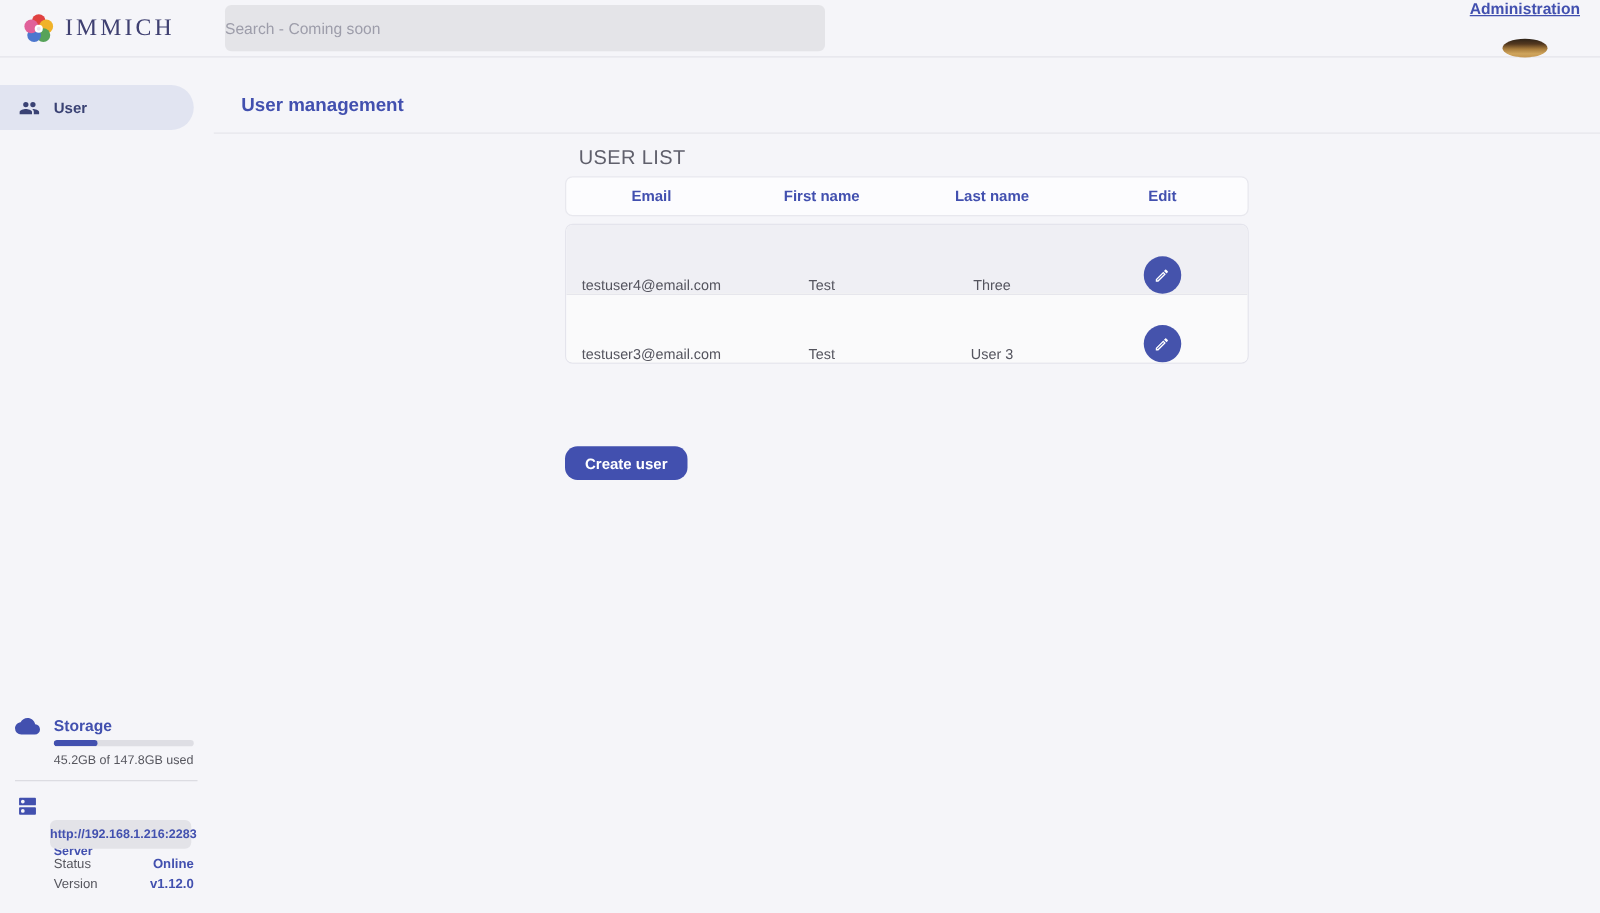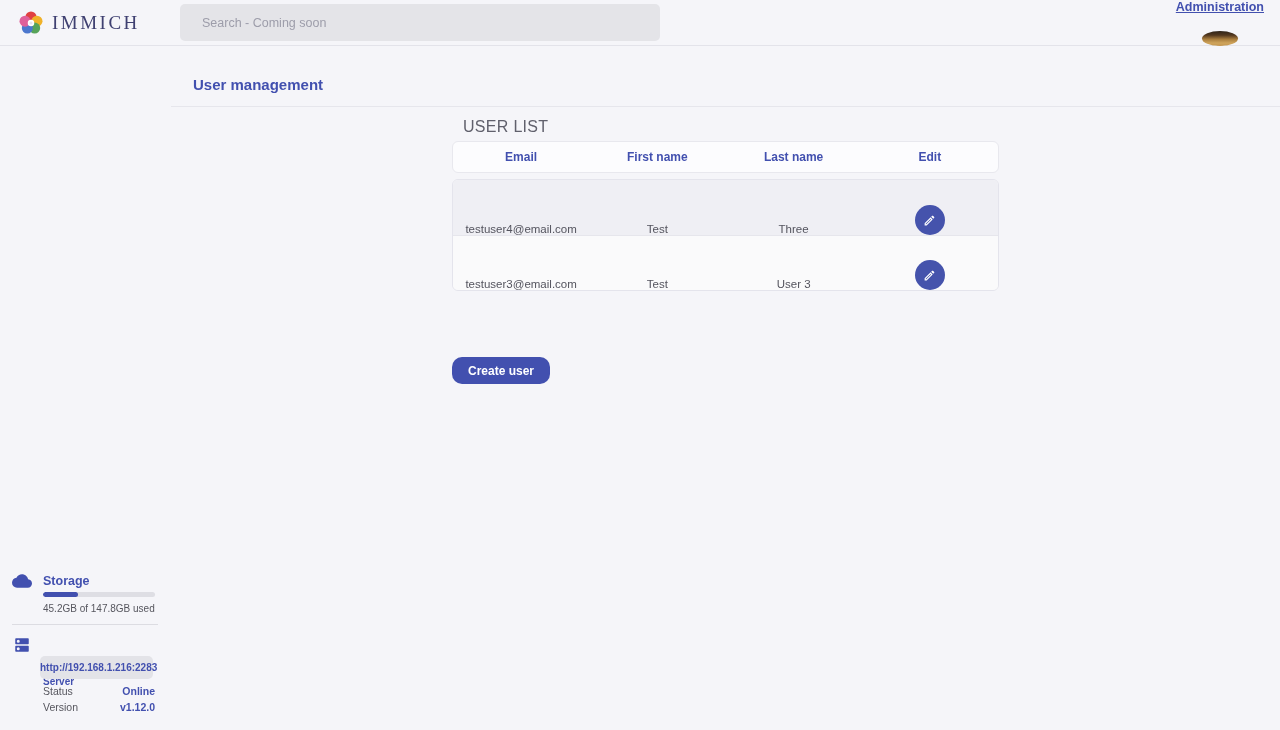--- a/index.html
+++ b/index.html
@@ -10,21 +10,21 @@
   }
   *{margin:0;padding:0;box-sizing:border-box;}
   html,body{width:1280px;height:730px;}
   body{font-family:"Liberation Sans",sans-serif;background:var(--page-bg);overflow:hidden;}
   .page{position:relative;width:1280px;height:664px;background:var(--page-bg);}
 
   
   .navbar{position:absolute;top:0;left:0;width:1280px;height:46px;border-bottom:1px solid #e3e3ea;background:var(--page-bg);z-index:5;}
   .logo{position:absolute;left:18px;top:0;height:46px;display:flex;align-items:center;gap:8px;cursor:pointer;}
   .logo-word{font-family:"Liberation Serif",serif;font-size:19px;letter-spacing:2.5px;color:#3f4071;font-weight:500;}
-  .search-input{position:absolute;left:180px;top:4px;width:480px;height:37px;background:#e4e4e8;border:none;border-radius:5px;padding-left:22px;font-size:12.5px;color:#6d6d7a;font-family:"Liberation Sans",sans-serif;outline:none;}
+  .search-input{position:absolute;left:180px;top:4px;width:480px;height:37px;background:#e4e4e8;border:none;border-radius:5px;font-size:12.5px;color:#6d6d7a;font-family:"Liberation Sans",sans-serif;outline:none;}
   .search-input::placeholder{color:#9d9daa;}
   .nav-right{position:absolute;right:16px;top:0;height:46px;display:flex;align-items:center;gap:17px;flex-direction:column;}
   .admin-link{font-size:12.5px;font-weight:700;color:var(--accent);text-decoration:underline;cursor:pointer;}
   .avatar{width:36px;height:36px;border-radius:50%;background:linear-gradient(180deg,#2e2318 0%,#53381f 28%,#a87c3c 55%,#cfa45c 80%,#c49650 100%);position:relative;overflow:hidden;cursor:pointer;}
   .avatar svg{position:absolute;left:4px;top:13px;}
 
   
   .sidebar-item{position:absolute;left:0;top:68px;width:155px;height:36px;background:#e1e4f1;border-radius:0 18px 18px 0;display:flex;align-items:center;cursor:pointer;}
   .sidebar-item .icon{margin-left:15px;display:flex;color:#3a4274;}
   .sidebar-item .label{margin-left:11px;font-size:12px;font-weight:600;color:#3a4274;}
@@ -88,20 +88,28 @@
       <div class="avatar">
         <svg width="28" height="12" viewBox="0 0 28 12">
           <ellipse cx="8" cy="6" rx="5.5" ry="4" fill="rgba(255,255,255,0.18)" stroke="#d9d2bc" stroke-width="1.4"></ellipse>
           <ellipse cx="20" cy="6" rx="5.5" ry="4" fill="rgba(255,255,255,0.18)" stroke="#d9d2bc" stroke-width="1.4"></ellipse>
           <path d="M13.5 5 L14.5 5" stroke="#d9d2bc" stroke-width="1.4"></path>
         </svg>
       </div>
     </div>
   </div>
 
+  <div class="sidebar-item">
+    <span class="icon">
+      <svg width="17" height="17" viewBox="0 0 24 24" fill="currentColor">
+        <path d="M16,13C15.71,13 15.38,13 15.03,13.05C16.19,13.89 17,15 17,16.5V19H23V16.5C23,14.17 18.33,13 16,13M8,13C5.67,13 1,14.17 1,16.5V19H15V16.5C15,14.17 10.33,13 8,13M8,11A3,3 0 0,0 11,8A3,3 0 0,0 8,5A3,3 0 0,0 5,8A3,3 0 0,0 8,11M16,11A3,3 0 0,0 19,8A3,3 0 0,0 16,5A3,3 0 0,0 13,8A3,3 0 0,0 16,11Z"></path>
+      </svg>
+    </span>
+    <span class="label">User</span>
+  </div>
 
   <span class="cloud-icon">
     <svg width="20" height="20" viewBox="0 0 24 24" fill="currentColor">
       <path d="M19.35,10.04C18.67,6.59 15.64,4 12,4C9.11,4 6.6,5.64 5.35,8.04C2.34,8.36 0,10.91 0,14A6,6 0 0,0 6,20H19A5,5 0 0,0 24,15C24,12.36 21.95,10.22 19.35,10.04Z"></path>
     </svg>
   </span>
   <div class="storage-title">Storage</div>
   <div class="progress-track">
     <div class="progress-fill" style="width: 31%;"></div>
   </div>

